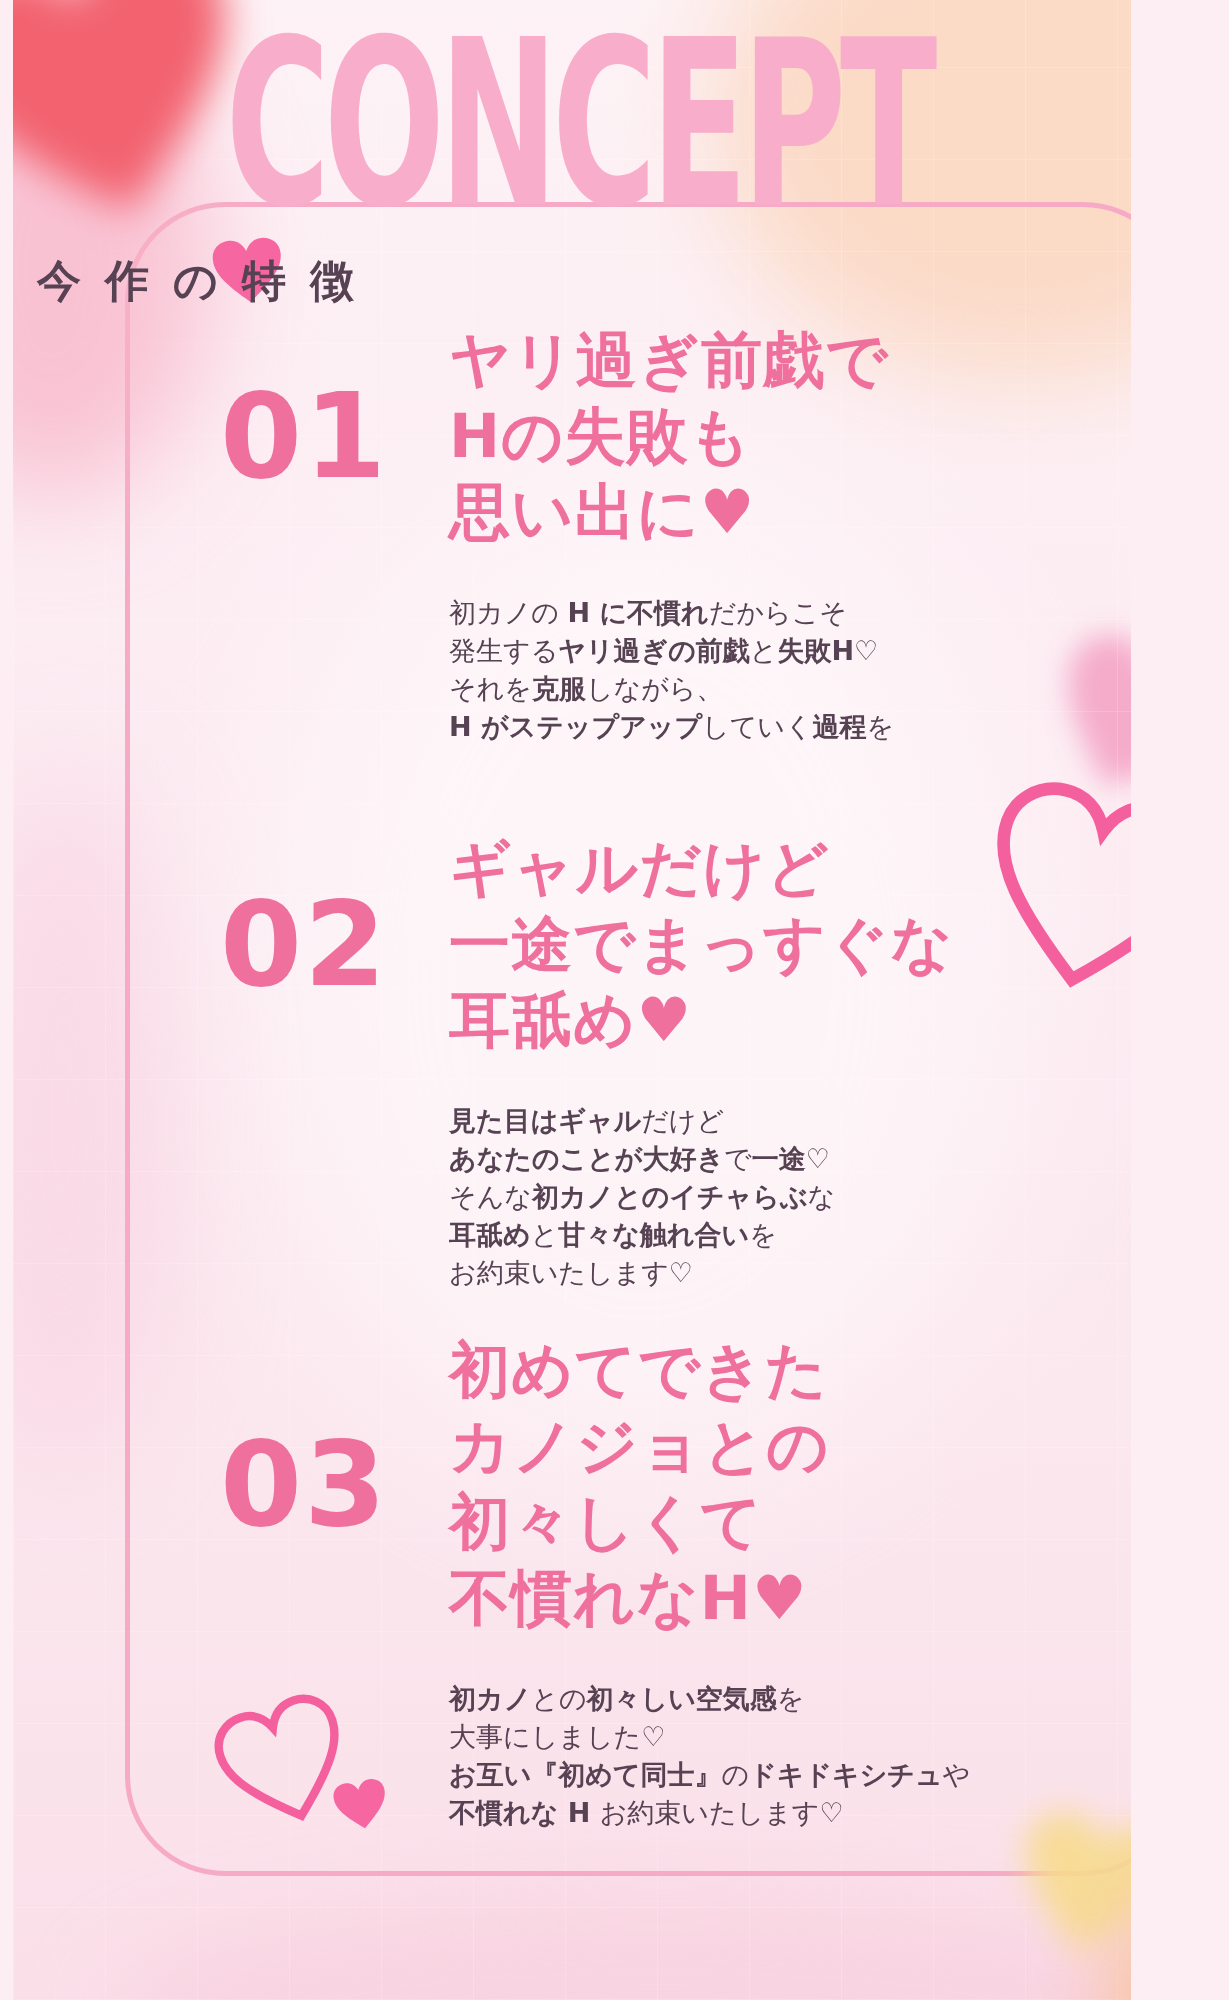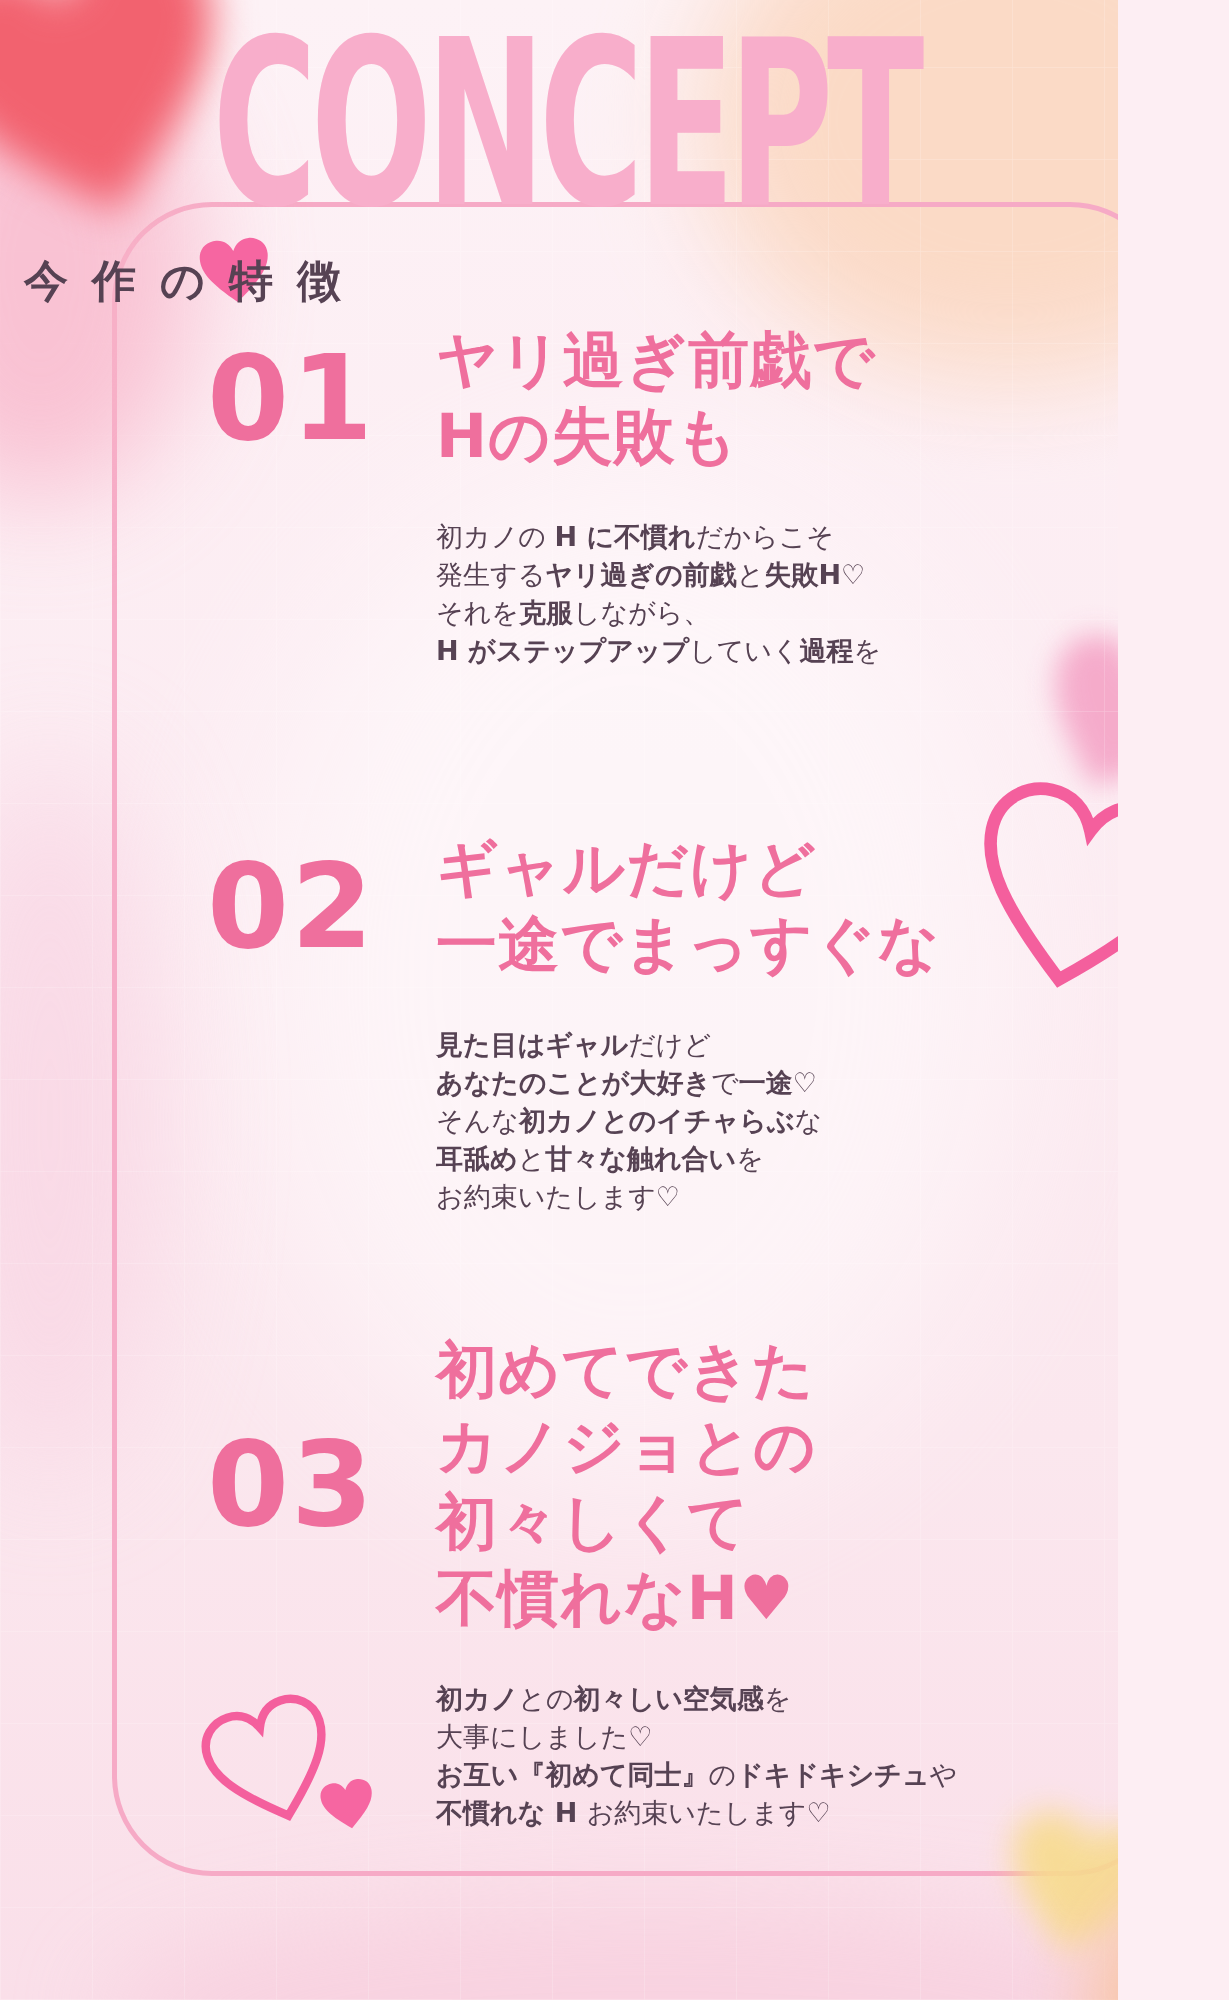--- a/index.html
+++ b/index.html
@@ -1,19 +1,20 @@
 <!DOCTYPE html>
 <html style="--background-pink: #fdeef3; --frame-pink: #f6aac6; --title-pink: #f8aecb; --accent-pink: #ef6f9d; --heart-pink: #f45f9d; --text-dark: #564253; --peach: #fbd9c4; --yellow: #f7db8e;"><head>
 <meta charset="utf-8">
 <style>
   html,body{margin:0;padding:0;background:#fdeef3;}
   .canvas{
     position:relative;width:1118px;height:2000px;overflow:hidden;
     background:linear-gradient(180deg,#fdf2f6 0%,#fcecf2 38%,#fbe7ee 72%,#fadfe9 100%);
     font-family:"DejaVu Sans","Liberation Sans",sans-serif;
+    margin-left:13px;
   }
   .blob{position:absolute;border-radius:50%;}
   
   .glow-center{left:240px;top:470px;width:780px;height:1020px;background:#ffffff;filter:blur(90px);opacity:.5;}
   .wash-tr{left:700px;top:-140px;width:620px;height:520px;background:#fbd9c4;filter:blur(55px);opacity:.95;}
   .wash-left{left:-60px;top:760px;width:220px;height:720px;background:#f8cfe0;filter:blur(60px);opacity:.6;}
   .wash-bottom{left:100px;top:1900px;width:1100px;height:220px;background:#f7c9da;filter:blur(45px);opacity:.55;}
   .glow-tl-pink{left:-120px;top:40px;width:320px;height:460px;background:#f8b3c8;filter:blur(55px);opacity:.75;}
   .blob-br-peach{left:1090px;top:1870px;width:260px;height:260px;background:#f8c5a2;filter:blur(35px);opacity:.95;}
   .grid{
@@ -125,36 +126,38 @@
   <h1 class="title">CONCEPT</h1>
   <div class="subtitle">今作の特徴</div>
 
   <main class="features">
   <section class="feature">
     <div class="f-row">
       <div class="num">01</div>
       <h2 class="heading">
             <div>ヤリ過ぎ前戯で</div>
             <div>Hの失敗も</div>
+            <div>思い出に♥</div>
           </h2>
     </div>
     <div class="body">
           <div class="line"><span>初カノの </span><span class="b">H に不慣れ</span><span>だからこそ</span></div>
           <div class="line"><span>発生する</span><span class="b">ヤリ過ぎの前戯</span><span>と</span><span class="b">失敗H♡</span></div>
           <div class="line"><span>それを</span><span class="b">克服</span><span>しながら、</span></div>
           <div class="line"><span class="b">H がステップアップ</span><span>していく</span><span class="b">過程</span><span>を</span></div>
         </div>
   </section>
 
   <section class="feature">
     <div class="f-row">
       <div class="num">02</div>
       <h2 class="heading">
             <div>ギャルだけど</div>
             <div>一途でまっすぐな</div>
+            <div>耳舐め♥</div>
           </h2>
     </div>
     <div class="body">
           <div class="line"><span class="b">見た目はギャル</span><span>だけど</span></div>
           <div class="line"><span class="b">あなたのことが大好き</span><span>で</span><span class="b">一途♡</span></div>
           <div class="line"><span>そんな</span><span class="b">初カノとのイチャらぶ</span><span>な</span></div>
           <div class="line"><span class="b">耳舐め</span><span>と</span><span class="b">甘々な触れ合い</span><span>を</span></div>
           <div class="line"><span>お約束いたします♡</span></div>
         </div>
   </section>

